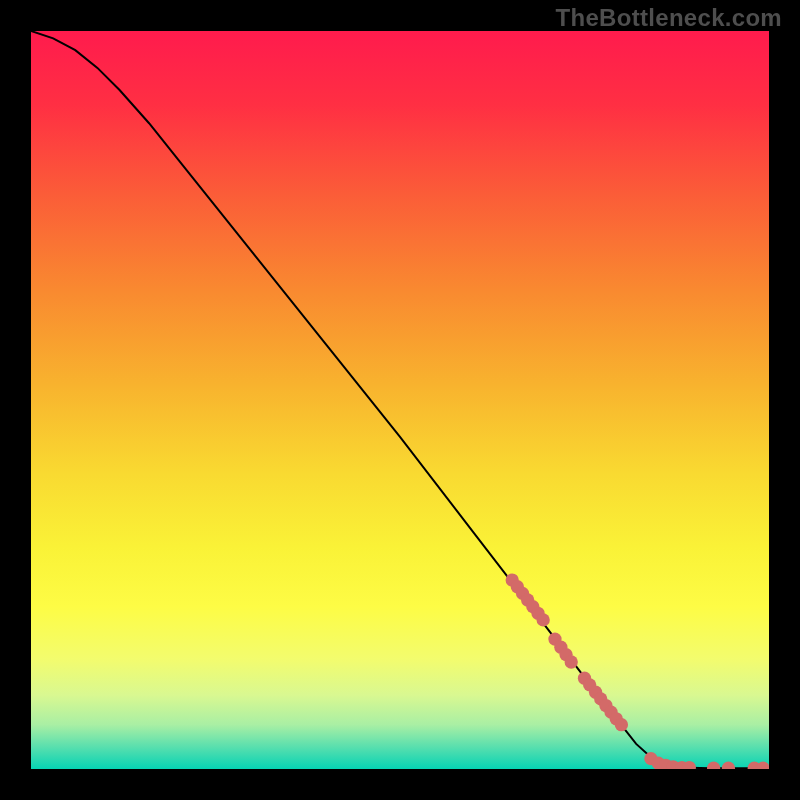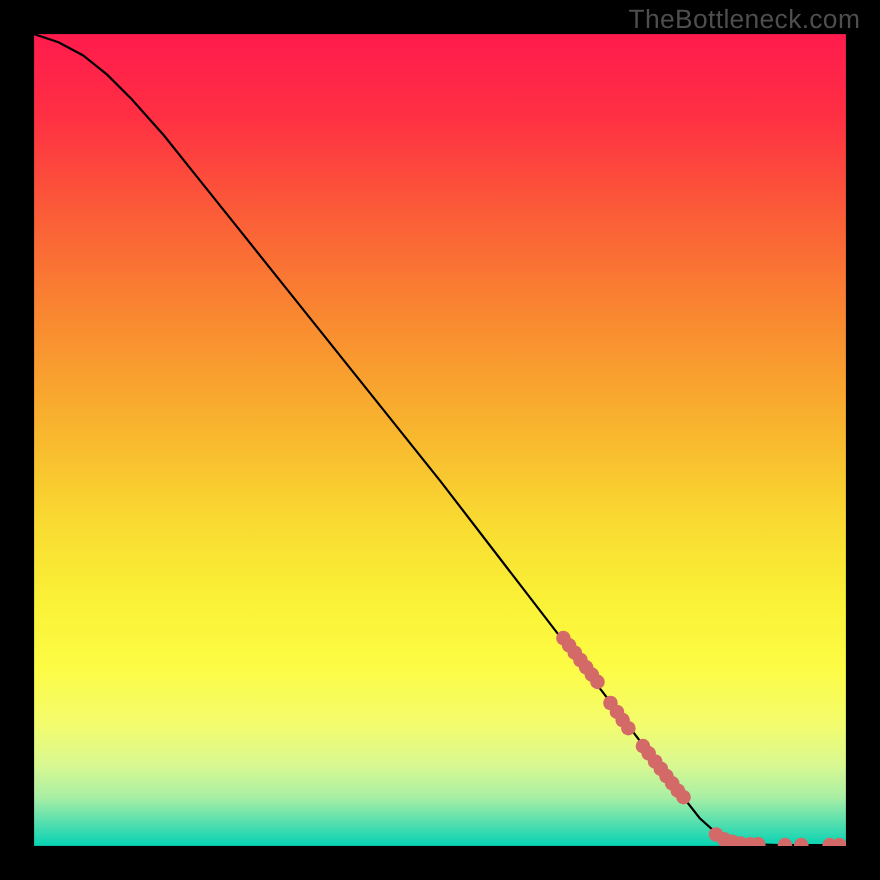--- a/index.html
+++ b/index.html
@@ -15,21 +15,21 @@
     position: relative;
     width: 800px;
     height: 800px;
   }
   .watermark {
     position: absolute;
     top: 4px;
     right: 18px;
     color: #4e4e4e;
     font-size: 24px;
-    font-weight: 400;
+    font-weight: 700;
     letter-spacing: 0.3px;
     user-select: none;
   }
   svg.plot {
     position: absolute;
     left: 0;
     top: 0;
   }
 </style>
 </head>

